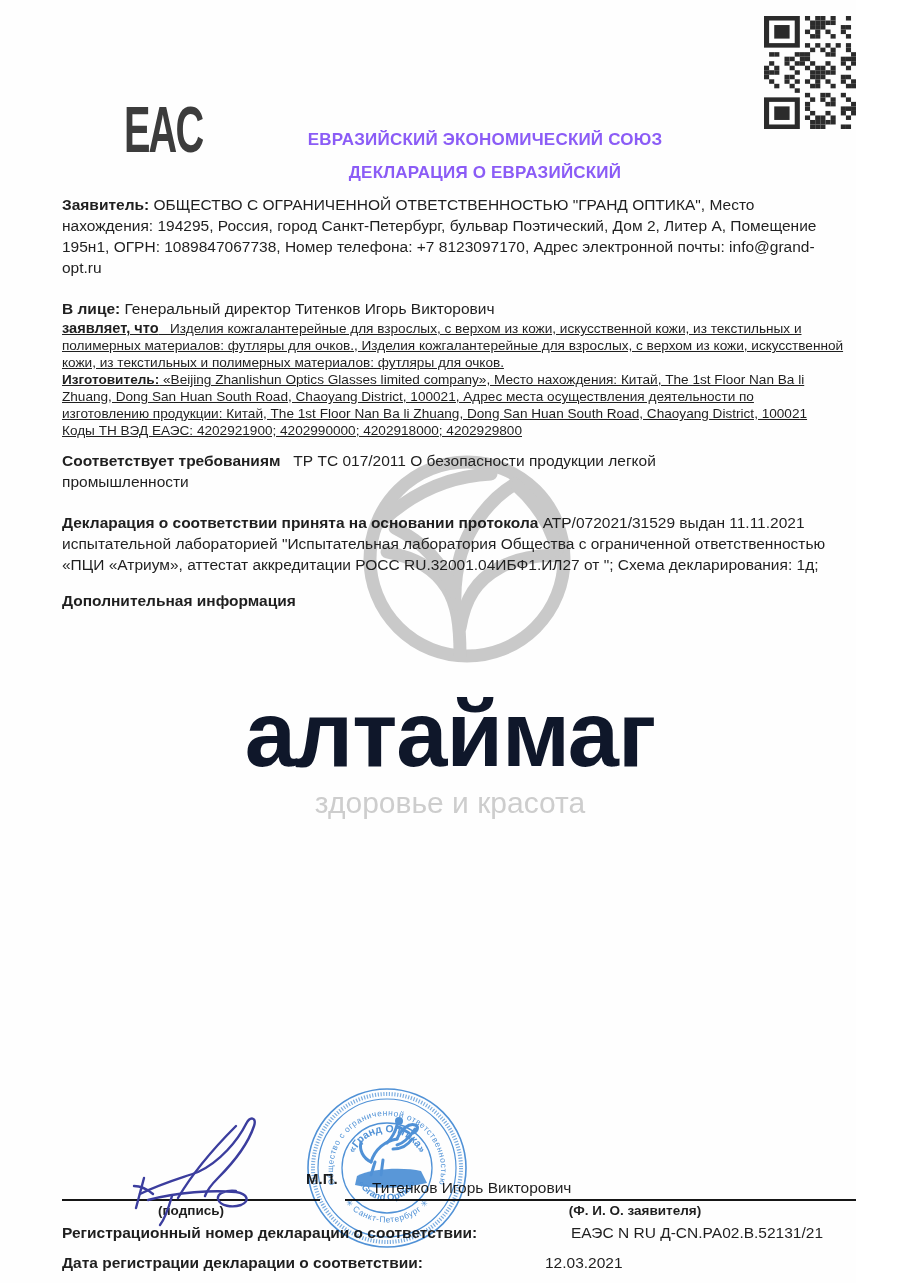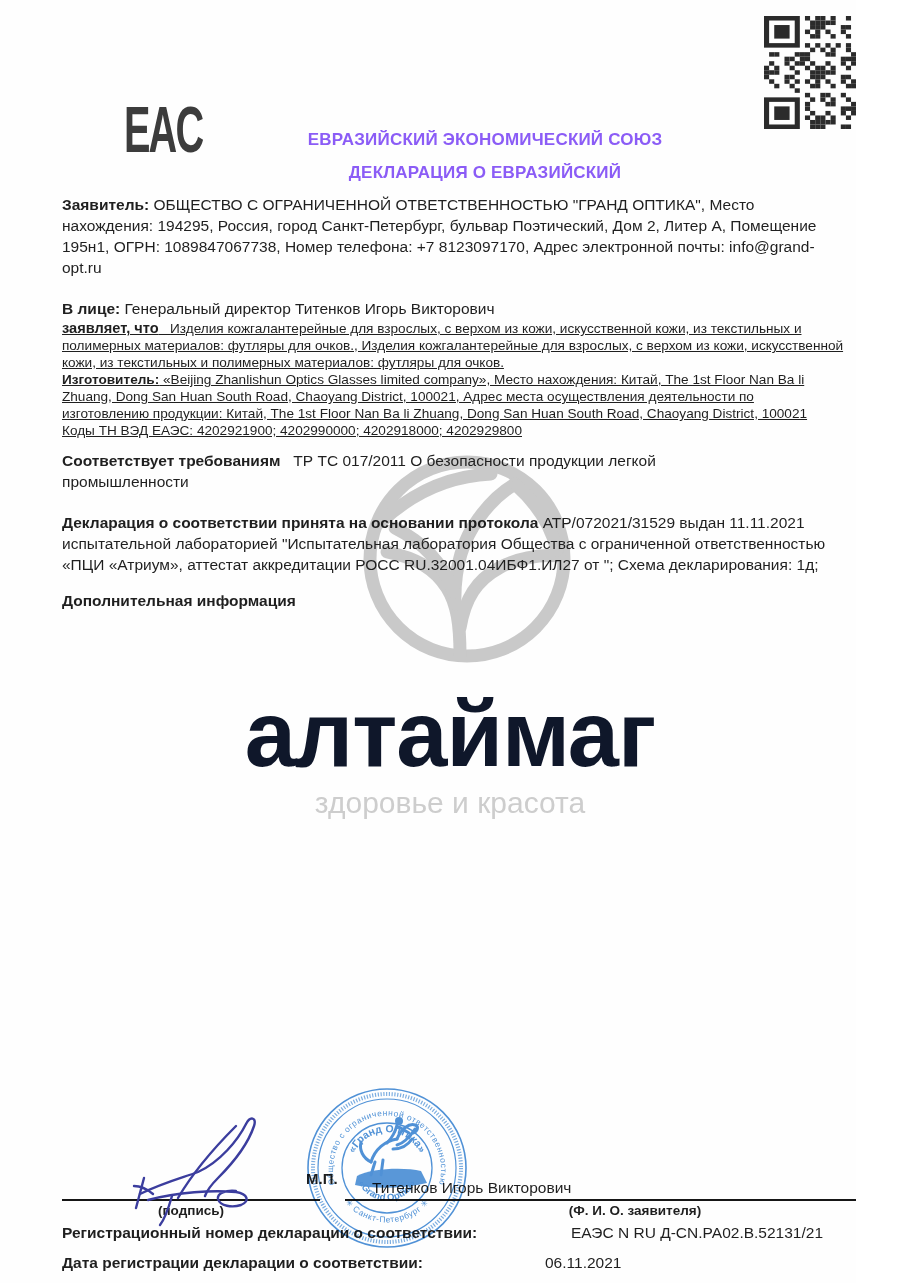--- a/index.html
+++ b/index.html
@@ -348,15 +348,15 @@
       <path d="M 70,80 C 62,76 58,68 60,60"></path>
       <circle cx="98" cy="39" r="4" fill="#4189d4" stroke="none"></circle>
       <path d="M 96,43 C 94,51 90,57 86,61 M 98,45 L 108,51"></path>
       <path d="M 56,94 C 70,86 104,85 120,89 L 126,101 C 100,107 72,107 54,103 Z" fill="#4189d4" stroke="none" opacity=".95"></path>
     </g>
   </svg>
 
   <div class="abs reg-label" style="left:62px;top:1224px;">Регистрационный номер декларации о соответствии:</div>
   <div class="abs reg-value" style="left:571px;top:1224px;">ЕАЭС N RU Д-CN.РА02.В.52131/21</div>
   <div class="abs reg-label" style="left:62px;top:1254px;">Дата регистрации декларации о соответствии:</div>
-  <div class="abs reg-value" style="left:545px;top:1254px;">06.11.2021</div>
+  <div class="abs reg-value" style="left:545px;top:1254px;">12.03.2021</div>
 
 </div>
 
 </body></html>

